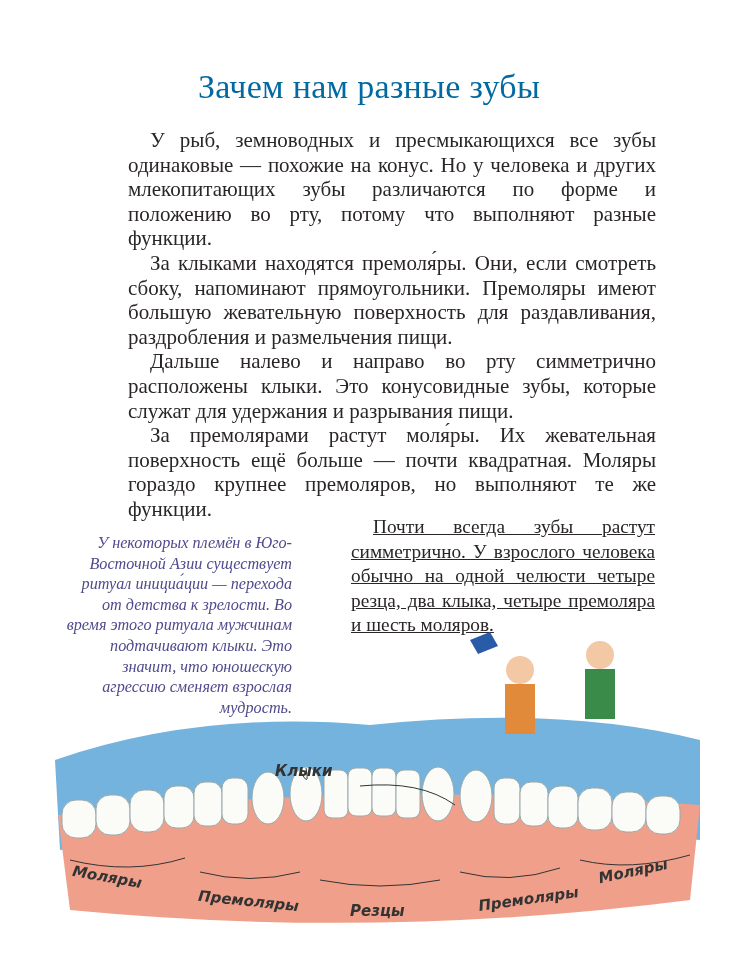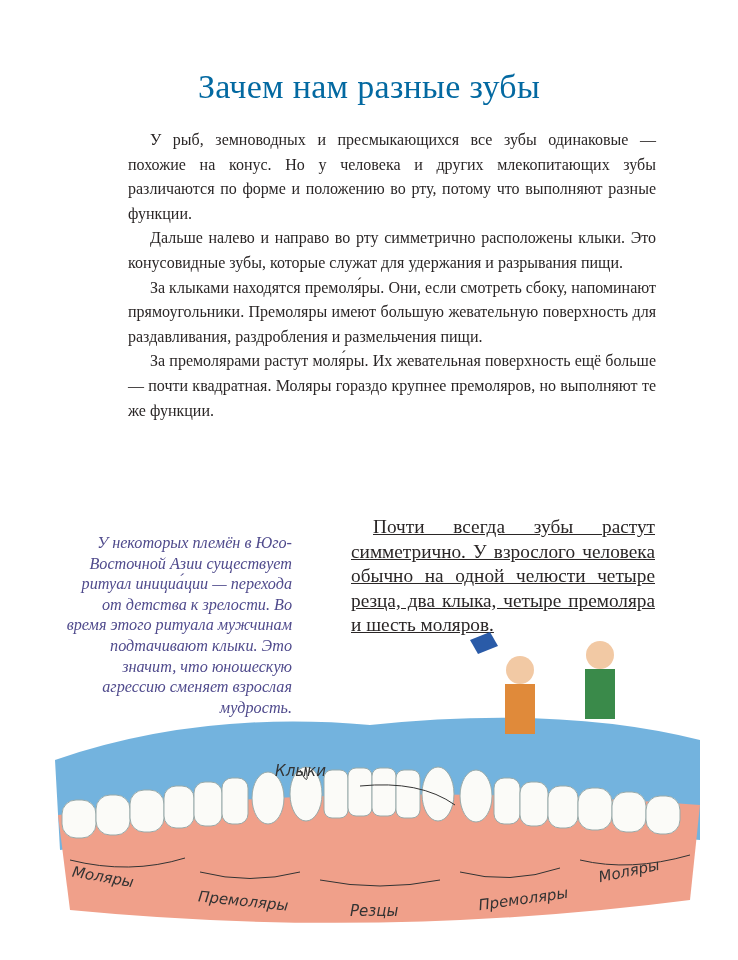--- a/index.html
+++ b/index.html
@@ -1,37 +1,37 @@
 <!DOCTYPE html>
 <html><head>
 <meta charset="utf-8">
 <style>
   html, body { margin:0; padding:0; }
   body { width:738px; height:960px; background:#ffffff; position:relative; overflow:hidden;
          font-family:"Liberation Serif","DejaVu Serif",serif; color:#2a2626; }
   .title { position:absolute; left:0; width:738px; top:68px; text-align:center;
            font-size:34px; color:#0369a1; letter-spacing:0.3px; }
-  .body-text { position:absolute; left:128px; width:528px; top:128px; font-size:16px; line-height:24.6px; }
+  .body-text { position:absolute; left:128px; width:528px; top:128px; font-size:21px; line-height:24.6px; }
   .body-text p { margin:0; text-indent:22px; text-align:justify; }
   .right-text { position:absolute; left:350px; width:306px; top:514px; font-size:19.3px; line-height:24.6px; }
   .right-text p { margin:1px; text-indent:22px; text-align:justify;text-decoration:underline; }
   .sidebar-note { position:absolute; left:62px; width:230px; top:533px; font-size:16.2px; line-height:20.6px;
                   font-style:italic; color:#4f4a8c;text-align:right; }
-  .illus { position:absolute; left:0; top:610px; width:738px; height:350px; }
+  .illus { position:absolute; left:0; top:610px; width:738px; height:350px;font-weight:bold; }
   .lbl { position:absolute; font-family:"DejaVu Sans",sans-serif; font-size:15px; color:#333; font-style:italic; }
 </style>
 </head>
 <body>
 
 <div class="title">Зачем нам разные зубы</div>
 
 <div class="body-text">
   <p>У рыб, земноводных и пресмыкающихся все зубы одинаковые — похожие на конус. Но у человека и других млекопитающих зубы различаются по форме и положению во рту, потому что выполняют разные функции.</p>
+  <p>За клыками находятся премоля́ры. Они, если смотреть сбоку, напоминают прямоугольники. Премоляры имеют большую жевательную поверхность для раздавливания, раздробления и размельчения пищи.</p>
   <p>Дальше налево и направо во рту симметрично расположены клыки. Это конусовидные зубы, которые служат для удержания и разрывания пищи.</p>
-  <p>За клыками находятся премоля́ры. Они, если смотреть сбоку, напоминают прямоугольники. Премоляры имеют большую жевательную поверхность для раздавливания, раздробления и размельчения пищи.</p>
   <p>За премолярами растут моля́ры. Их жевательная поверхность ещё больше — почти квадратная. Моляры гораздо крупнее премоляров, но выполняют те же функции.</p>
 </div>
 
 <div class="right-text">
   <p>Почти всегда зубы растут симметрично. У взрослого человека обычно на одной челюсти четыре резца, два клыка, четыре премоляра и шесть моляров.</p>
 </div>
 
 <div class="sidebar-note">У некоторых племён в Юго-Восточной Азии существует ритуал инициа́ции — перехода от детства к зрелости. Во время этого ритуала мужчинам подтачивают клыки. Это значит, что юношескую агрессию сменяет взрослая мудрость.</div>
 
 <div class="illus">

